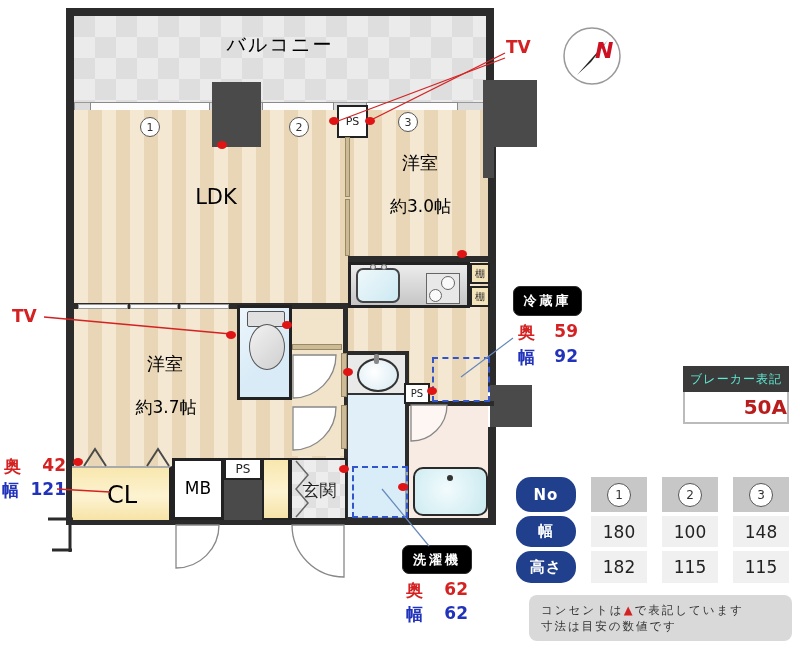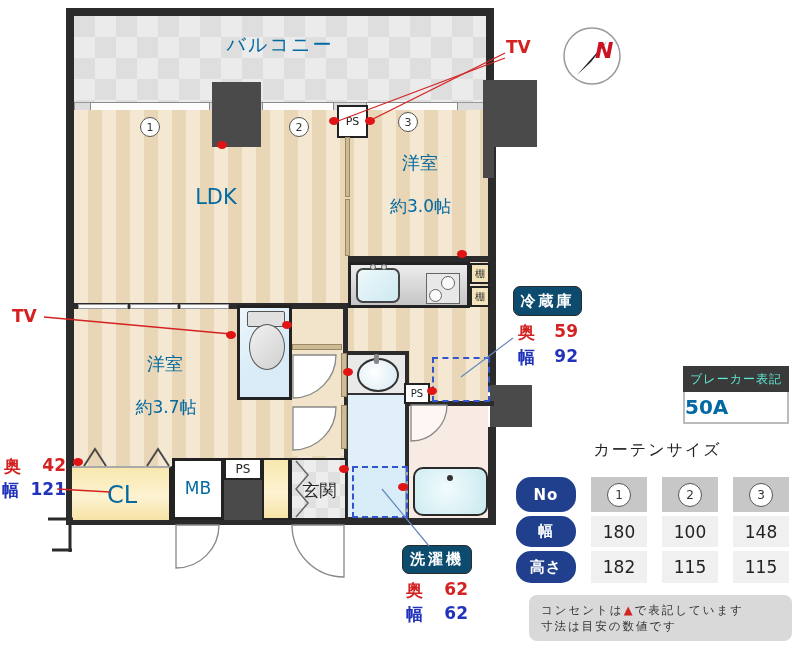--- a/index.html
+++ b/index.html
@@ -4,25 +4,25 @@
 <style>
   html,body{margin:0;padding:0;background:#fff;}
   .stage{position:relative;width:800px;height:653px;background:#fff;overflow:hidden;
          font-family:"DejaVu Sans",sans-serif;color:#333;}
   .abs{position:absolute;box-sizing:border-box;}
   .wall{background:#2b2b2b;}
   .pillar{background:#4a4a4a;}
   .checker{background:repeating-conic-gradient(#ebebeb 0% 25%, #dedede 0% 50%) 0 0/42px 42px;}
   .stripes{background:repeating-linear-gradient(90deg,#f4e8d2 0 14px,#e9d6b6 14px 28px);}
   .plainbeige{background:#f2e4ca;}
-  .lbl{color:#0369a1;text-align:center;white-space:nowrap;}
+  .lbl{color:#000000;text-align:center;white-space:nowrap;}
   .circle-num{border:1.5px solid #555;border-radius:50%;background:#fff;color:#333;
               display:flex;align-items:center;justify-content:center;font-size:11px;}
-  .tag{background:#0c4a6e;border:1.5px solid #2a2a2a;border-radius:7px;color:#fff;
-       display:flex;align-items:center;justify-content:center;font-size:15px;font-weight:bold;letter-spacing:3px;}
+  .tag{background:#000000;border:1.5px solid #2a2a2a;border-radius:7px;color:#fff;
+       display:flex;align-items:center;justify-content:center;font-size:13px;font-weight:bold;letter-spacing:3px;}
   .dimrow{display:flex;justify-content:space-between;font-size:17px;font-weight:bold;}
   .red{color:#d42222;}
   .blue{color:#2233bb;}
   .window{background:#fdfdfd;border:1px solid #8a8a8a;}
   .slidep{background:#fafafa;border:1px solid #999;}
   .jamb{background:#cdbb97;border:1px solid #9a8a64;}
   .dashedbox{border:2px dashed #3355cc;}
   .grid-table{position:absolute;left:516px;top:477px;display:grid;
               grid-template-columns:60px 56px 56px 56px;grid-template-rows:35px 31px 32px;
               column-gap:15px;row-gap:4px;}
@@ -175,24 +175,23 @@
     <span>奥</span>
       <span>62</span>
   </div>
   <div class="abs dimrow blue" style="left:406px;top:603px;width:62px;">
     <span>幅</span>
       <span>62</span>
   </div>
 
   <div class="abs" style="left:683px;top:366px;width:106px;">
     <div style="background:#3a3a3a;color:#5eead4;font-size:12px;height:26px;line-height:26px;text-align:center;letter-spacing:1px;">ブレーカー表記</div>
-    <div style="background:#fff;border:2px solid #bbb;border-top:none;color:#0369a1;font-size:20px;font-weight:bold;height:30px;line-height:30px;text-align:left;">50A</div>
-  </div>
-
-  <div class="abs lbl" style="left:570px;top:440px;width:175px;font-size:16px;letter-spacing:2px;color:#222;">カーテンサイズ</div>
+    <div style="background:#fff;border:2px solid #bbb;border-top:none;color:#b91c1c;font-size:20px;font-weight:bold;height:30px;line-height:30px;text-align:right;">50A</div>
+  </div>
+
   <div class="grid-table">
     <div class="gt-h">No</div>
     <div class="gt-c">
         <span class="circle-num" style="width:22px;height:22px;font-size:12px;">1</span>
       </div>
     <div class="gt-c">
         <span class="circle-num" style="width:22px;height:22px;font-size:12px;">2</span>
       </div>
     <div class="gt-c">
         <span class="circle-num" style="width:22px;height:22px;font-size:12px;">3</span>

